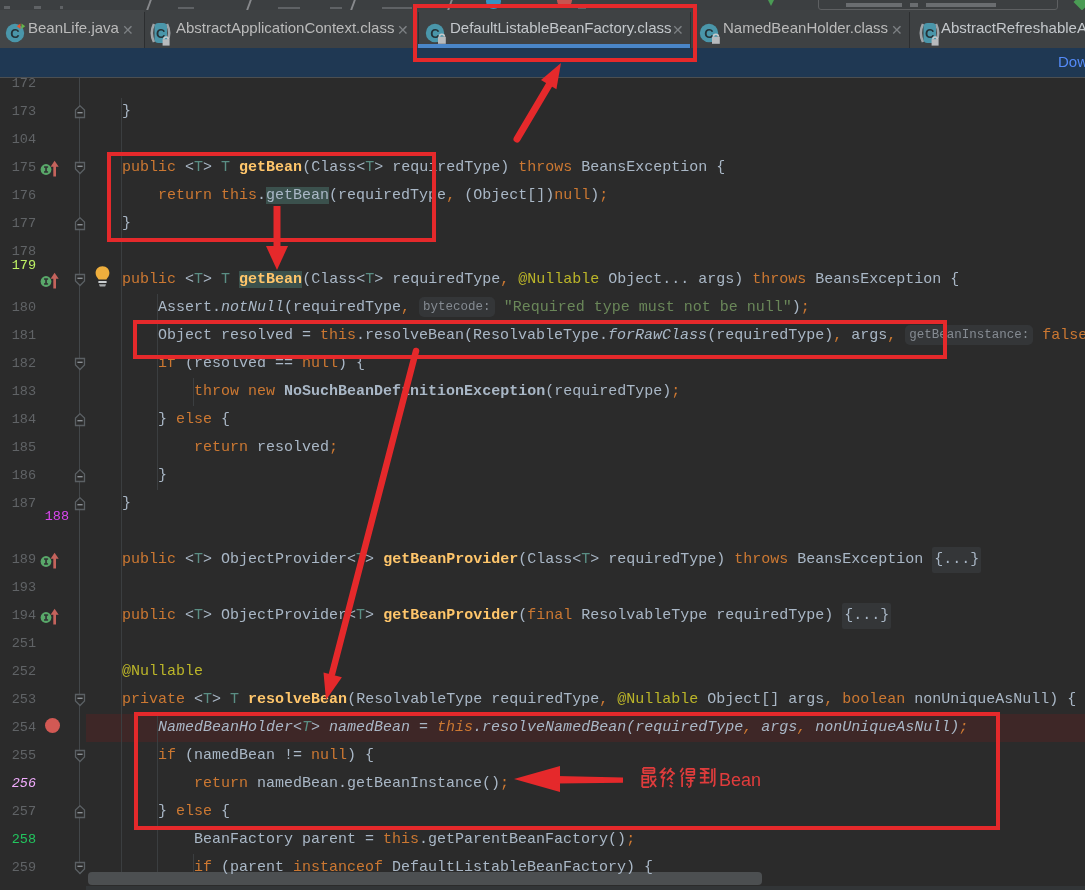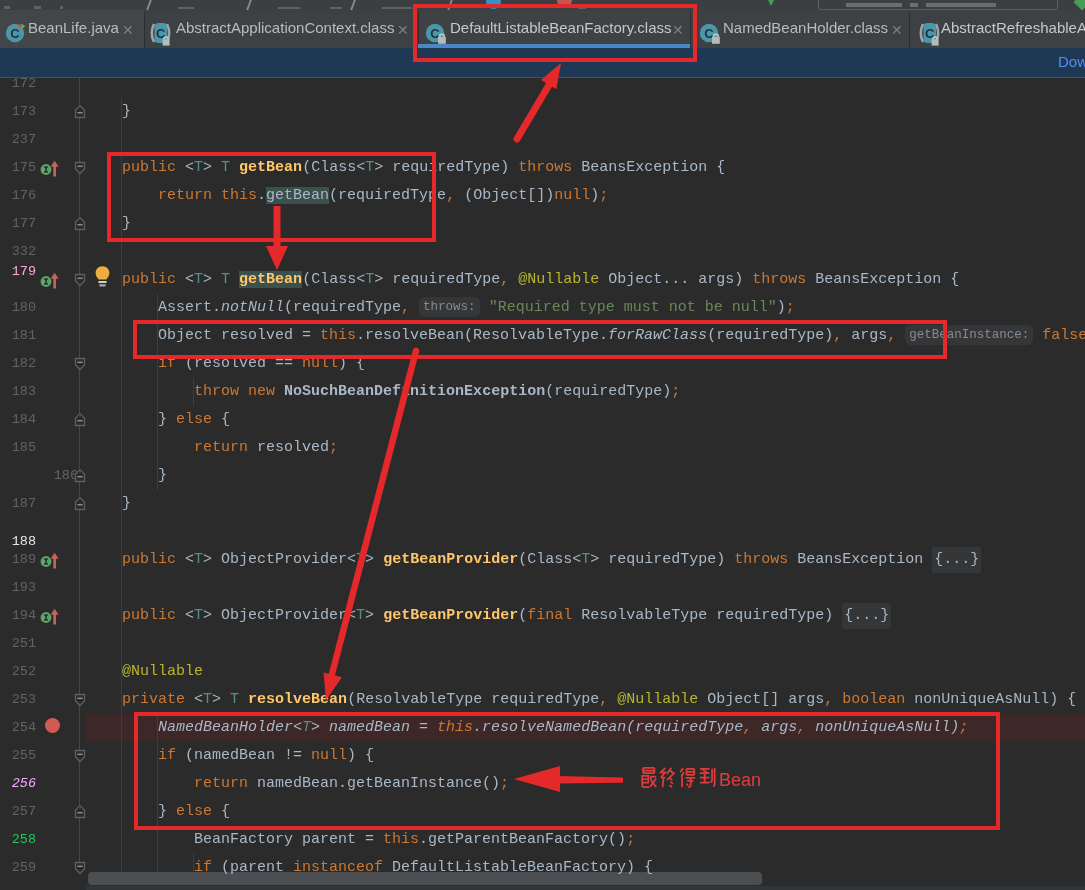--- a/index.html
+++ b/index.html
@@ -37,53 +37,53 @@
 <div class="abs" style="left:121px;top:98px;width:1px;height:784px;background:#3b3e40;"></div>
 <div class="abs" style="left:157px;top:294px;width:1px;height:196px;background:#3b3e40;"></div>
 <div class="abs" style="left:157px;top:714px;width:1px;height:168px;background:#3b3e40;"></div>
 <div class="abs" style="left:193px;top:378px;width:1px;height:28px;background:#3b3e40;"></div>
 <div class="abs" style="left:193px;top:854px;width:1px;height:28px;background:#3b3e40;"></div>
 <div class="abs" style="left:88px;top:872px;width:674px;height:13px;background:#4c4f51;border-radius:4px;"></div>
 <div class="abs" style="left:86px;top:886px;width:999px;height:4px;background:#323537;"></div>
 <div id="codewrap">
 <div class="ln" style="top:70px;color:#606366;">172</div>
 <div class="ln" style="top:98px;color:#606366;">173</div>
-<div class="ln" style="top:126px;color:#606366;">237</div>
+<div class="ln" style="top:126px;color:#606366;">104</div>
 <div class="ln" style="top:154px;color:#606366;">175</div>
 <div class="ln" style="top:182px;color:#606366;">176</div>
 <div class="ln" style="top:210px;color:#606366;">177</div>
-<div class="ln" style="top:238px;color:#606366;">332</div>
-<div class="ln" style="top:258px;color:#f9a8d4;">179</div>
+<div class="ln" style="top:238px;color:#606366;">178</div>
+<div class="ln" style="top:252px;color:#bef264;">179</div>
 <div class="ln" style="top:294px;color:#606366;">180</div>
 <div class="ln" style="top:322px;color:#606366;">181</div>
 <div class="ln" style="top:350px;color:#606366;">182</div>
 <div class="ln" style="top:378px;color:#606366;">183</div>
 <div class="ln" style="top:406px;color:#606366;">184</div>
 <div class="ln" style="top:434px;color:#606366;">185</div>
-<div class="ln" style="top:462px;color:#606366;margin-left:42px;">186</div>
+<div class="ln" style="top:462px;color:#606366;">186</div>
 <div class="ln" style="top:490px;color:#606366;">187</div>
-<div class="ln" style="top:528px;color:#e5e5e5;">188</div>
+<div class="ln" style="top:503px;color:#d946ef;padding-left:33px;">188</div>
 <div class="ln" style="top:546px;color:#606366;">189</div>
 <div class="ln" style="top:574px;color:#606366;">193</div>
 <div class="ln" style="top:602px;color:#606366;">194</div>
 <div class="ln" style="top:630px;color:#606366;">251</div>
 <div class="ln" style="top:658px;color:#606366;">252</div>
 <div class="ln" style="top:686px;color:#606366;">253</div>
 <div class="ln" style="top:714px;color:#606366;">254</div>
 <div class="ln" style="top:742px;color:#606366;">255</div>
 <div class="ln" style="top:770px;color:#f0abfc;font-style:italic;">256</div>
 <div class="ln" style="top:798px;color:#606366;">257</div>
 <div class="ln" style="top:826px;color:#22c55e;">258</div>
 <div class="ln" style="top:854px;color:#606366;">259</div>
 <div class="cl" style="top:98px;">    }</div>
 <div class="cl" style="top:154px;">    <span class="k">public</span> &lt;<span class="tp">T</span>&gt; <span class="tp">T</span> <span class="m">getBean</span>(Class&lt;<span class="tp">T</span>&gt; requiredType) <span class="k">throws</span> BeansException {</div>
 <div class="cl" style="top:182px;">        <span class="k">return</span> <span class="k">this</span>.<span class="hl">getBean</span>(requiredType<span class="k">,</span> (Object[])<span class="k">null</span>)<span class="k">;</span></div>
 <div class="cl" style="top:210px;">    }</div>
 <div class="cl" style="top:266px;">    <span class="k">public</span> &lt;<span class="tp">T</span>&gt; <span class="tp">T</span> <span class="m hl">getBean</span>(Class&lt;<span class="tp">T</span>&gt; requiredType<span class="k">,</span> <span class="an">@Nullable</span> Object... args) <span class="k">throws</span> BeansException {</div>
-<div class="cl" style="top:294px;">        Assert.<span class="it">notNull</span>(requiredType<span class="k">,</span> <span class="chip">throws:</span> <span class="st">"Required type must not be null"</span>)<span class="k">;</span></div>
+<div class="cl" style="top:294px;">        Assert.<span class="it">notNull</span>(requiredType<span class="k">,</span> <span class="chip">bytecode:</span> <span class="st">"Required type must not be null"</span>)<span class="k">;</span></div>
 <div class="cl" style="top:322px;">        Object resolved = <span class="k">this</span>.resolveBean(ResolvableType.<span class="it">forRawClass</span>(requiredType)<span class="k">,</span> args<span class="k">,</span> <span class="chip">getBeanInstance:</span> <span class="k">false</span>)</div>
 <div class="cl" style="top:350px;">        <span class="k">if</span> (resolved == <span class="k">null</span>) {</div>
 <div class="cl" style="top:378px;">            <span class="k">throw</span> <span class="k">new</span> <span class="bd">NoSuchBeanDefinitionException</span>(requiredType)<span class="k">;</span></div>
 <div class="cl" style="top:406px;">        } <span class="k">else</span> {</div>
 <div class="cl" style="top:434px;">            <span class="k">return</span> resolved<span class="k">;</span></div>
 <div class="cl" style="top:462px;">        }</div>
 <div class="cl" style="top:490px;">    }</div>
 <div class="cl" style="top:546px;">    <span class="k">public</span> &lt;<span class="tp">T</span>&gt; ObjectProvider&lt;<span class="tp">T</span>&gt; <span class="m">getBeanProvider</span>(Class&lt;<span class="tp">T</span>&gt; requiredType) <span class="k">throws</span> BeansException <span class="fold">{...}</span></div>
 <div class="cl" style="top:602px;">    <span class="k">public</span> &lt;<span class="tp">T</span>&gt; ObjectProvider&lt;<span class="tp">T</span>&gt; <span class="m">getBeanProvider</span>(<span class="k">final</span> ResolvableType requiredType) <span class="fold">{...}</span></div>
 <div class="cl" style="top:658px;">    <span class="an">@Nullable</span></div>

